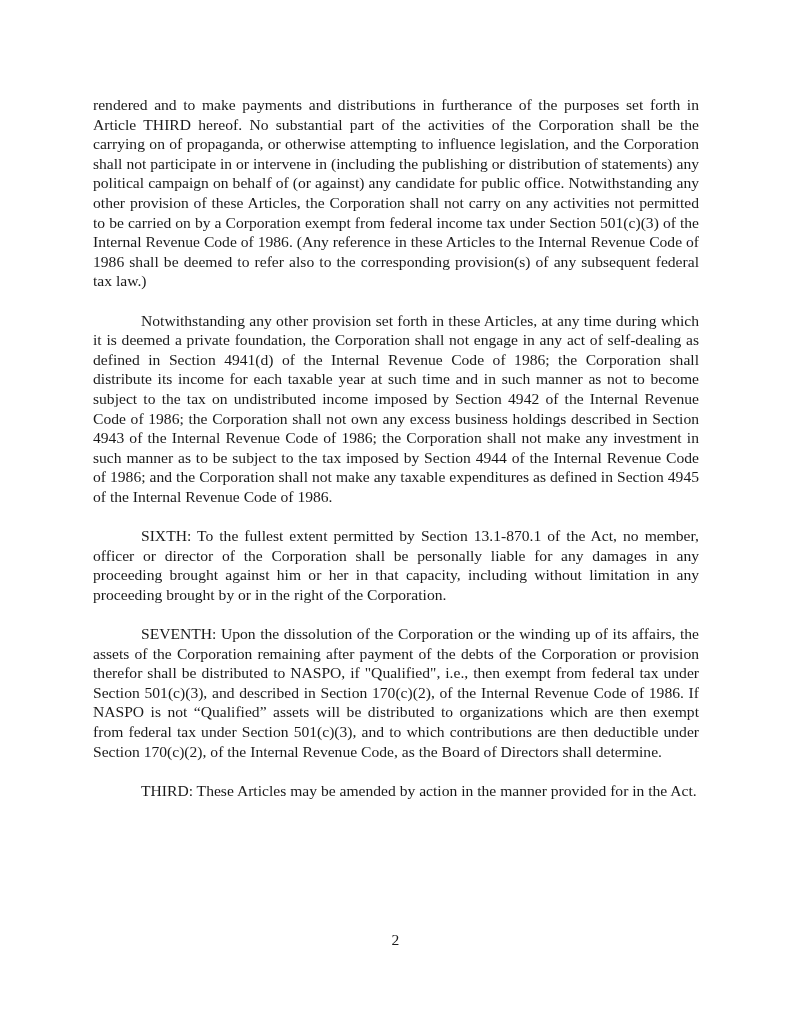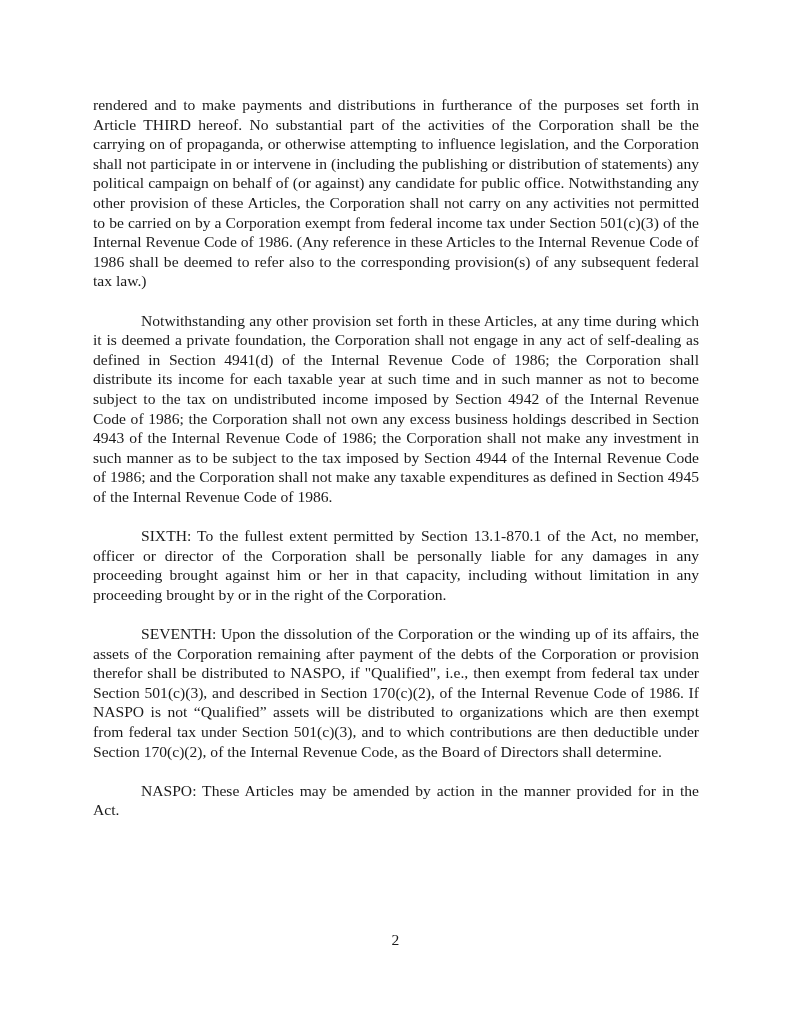--- a/index.html
+++ b/index.html
@@ -61,18 +61,18 @@
   <div class="body-text">
 
     <p class="para">rendered and to make payments and distributions in furtherance of the purposes set forth in Article THIRD hereof. No substantial part of the activities of the Corporation shall be the carrying on of propaganda, or otherwise attempting to influence legislation, and the Corporation shall not  participate in or intervene in (including the publishing or distribution of statements) any political campaign on behalf of (or against) any candidate for public office.  Notwithstanding any other provision of these Articles, the Corporation shall not carry on any activities not permitted to be carried on by a Corporation exempt from federal income tax under Section 501(c)(3) of the Internal Revenue Code of 1986. (Any reference in these Articles to the Internal Revenue Code of 1986 shall be deemed to refer also to the corresponding provision(s) of any subsequent federal tax law.)</p>
 
     <p class="para indent">Notwithstanding any other provision set forth in these Articles, at any time during which it is deemed a private foundation, the Corporation shall not engage in any act of self-dealing as defined in Section 4941(d) of the Internal Revenue Code of 1986; the Corporation shall distribute its income for each taxable year at such time and in such manner as not to become subject to the tax on undistributed income imposed by Section 4942 of the Internal Revenue Code of 1986; the Corporation shall not own any excess business holdings described in Section 4943 of the Internal  Revenue Code of 1986; the Corporation shall not make any investment in such manner as to be subject to the tax imposed by Section 4944 of the Internal Revenue Code of 1986; and the Corporation shall not make any taxable expenditures as defined in Section 4945 of the Internal  Revenue Code of 1986.</p>
 
     <p class="para indent"><span class="heading-label">SIXTH</span><span>: To the fullest extent permitted by Section 13.1-870.1 of the Act, no member, officer or director of the Corporation shall be personally liable for any damages in any proceeding brought against him or her in that capacity, including without limitation in any proceeding brought by or in the right of the Corporation.</span></p>
 
     <p class="para indent"><span class="heading-label">SEVENTH</span><span>:  Upon the dissolution of the Corporation or the winding up of its affairs, the  assets of the Corporation remaining after payment of the debts of the Corporation or provision therefor shall be distributed to NASPO, if "Qualified", </span><span class="ie">i.e.</span><span>, then exempt from federal tax under Section 501(c)(3), and described in Section 170(c)(2), of the Internal Revenue Code of 1986. If NASPO is not “Qualified” assets will be distributed to organizations which are then exempt from federal tax under Section 501(c)(3), and to which contributions are then deductible under Section 170(c)(2), of the Internal Revenue Code, as the Board of Directors shall  determine.</span></p>
 
-    <p class="para indent"><span class="heading-label">NASPO</span><span>:  These Articles may be amended by action in the manner provided for in the Act.</span></p>
+    <p class="para indent"><span class="heading-label">THIRD</span><span>:  These Articles may be amended by action in the manner provided for in the Act.</span></p>
 
   </div>
 
   <div class="page-number">2</div>
 </div>
 
 </body></html>

